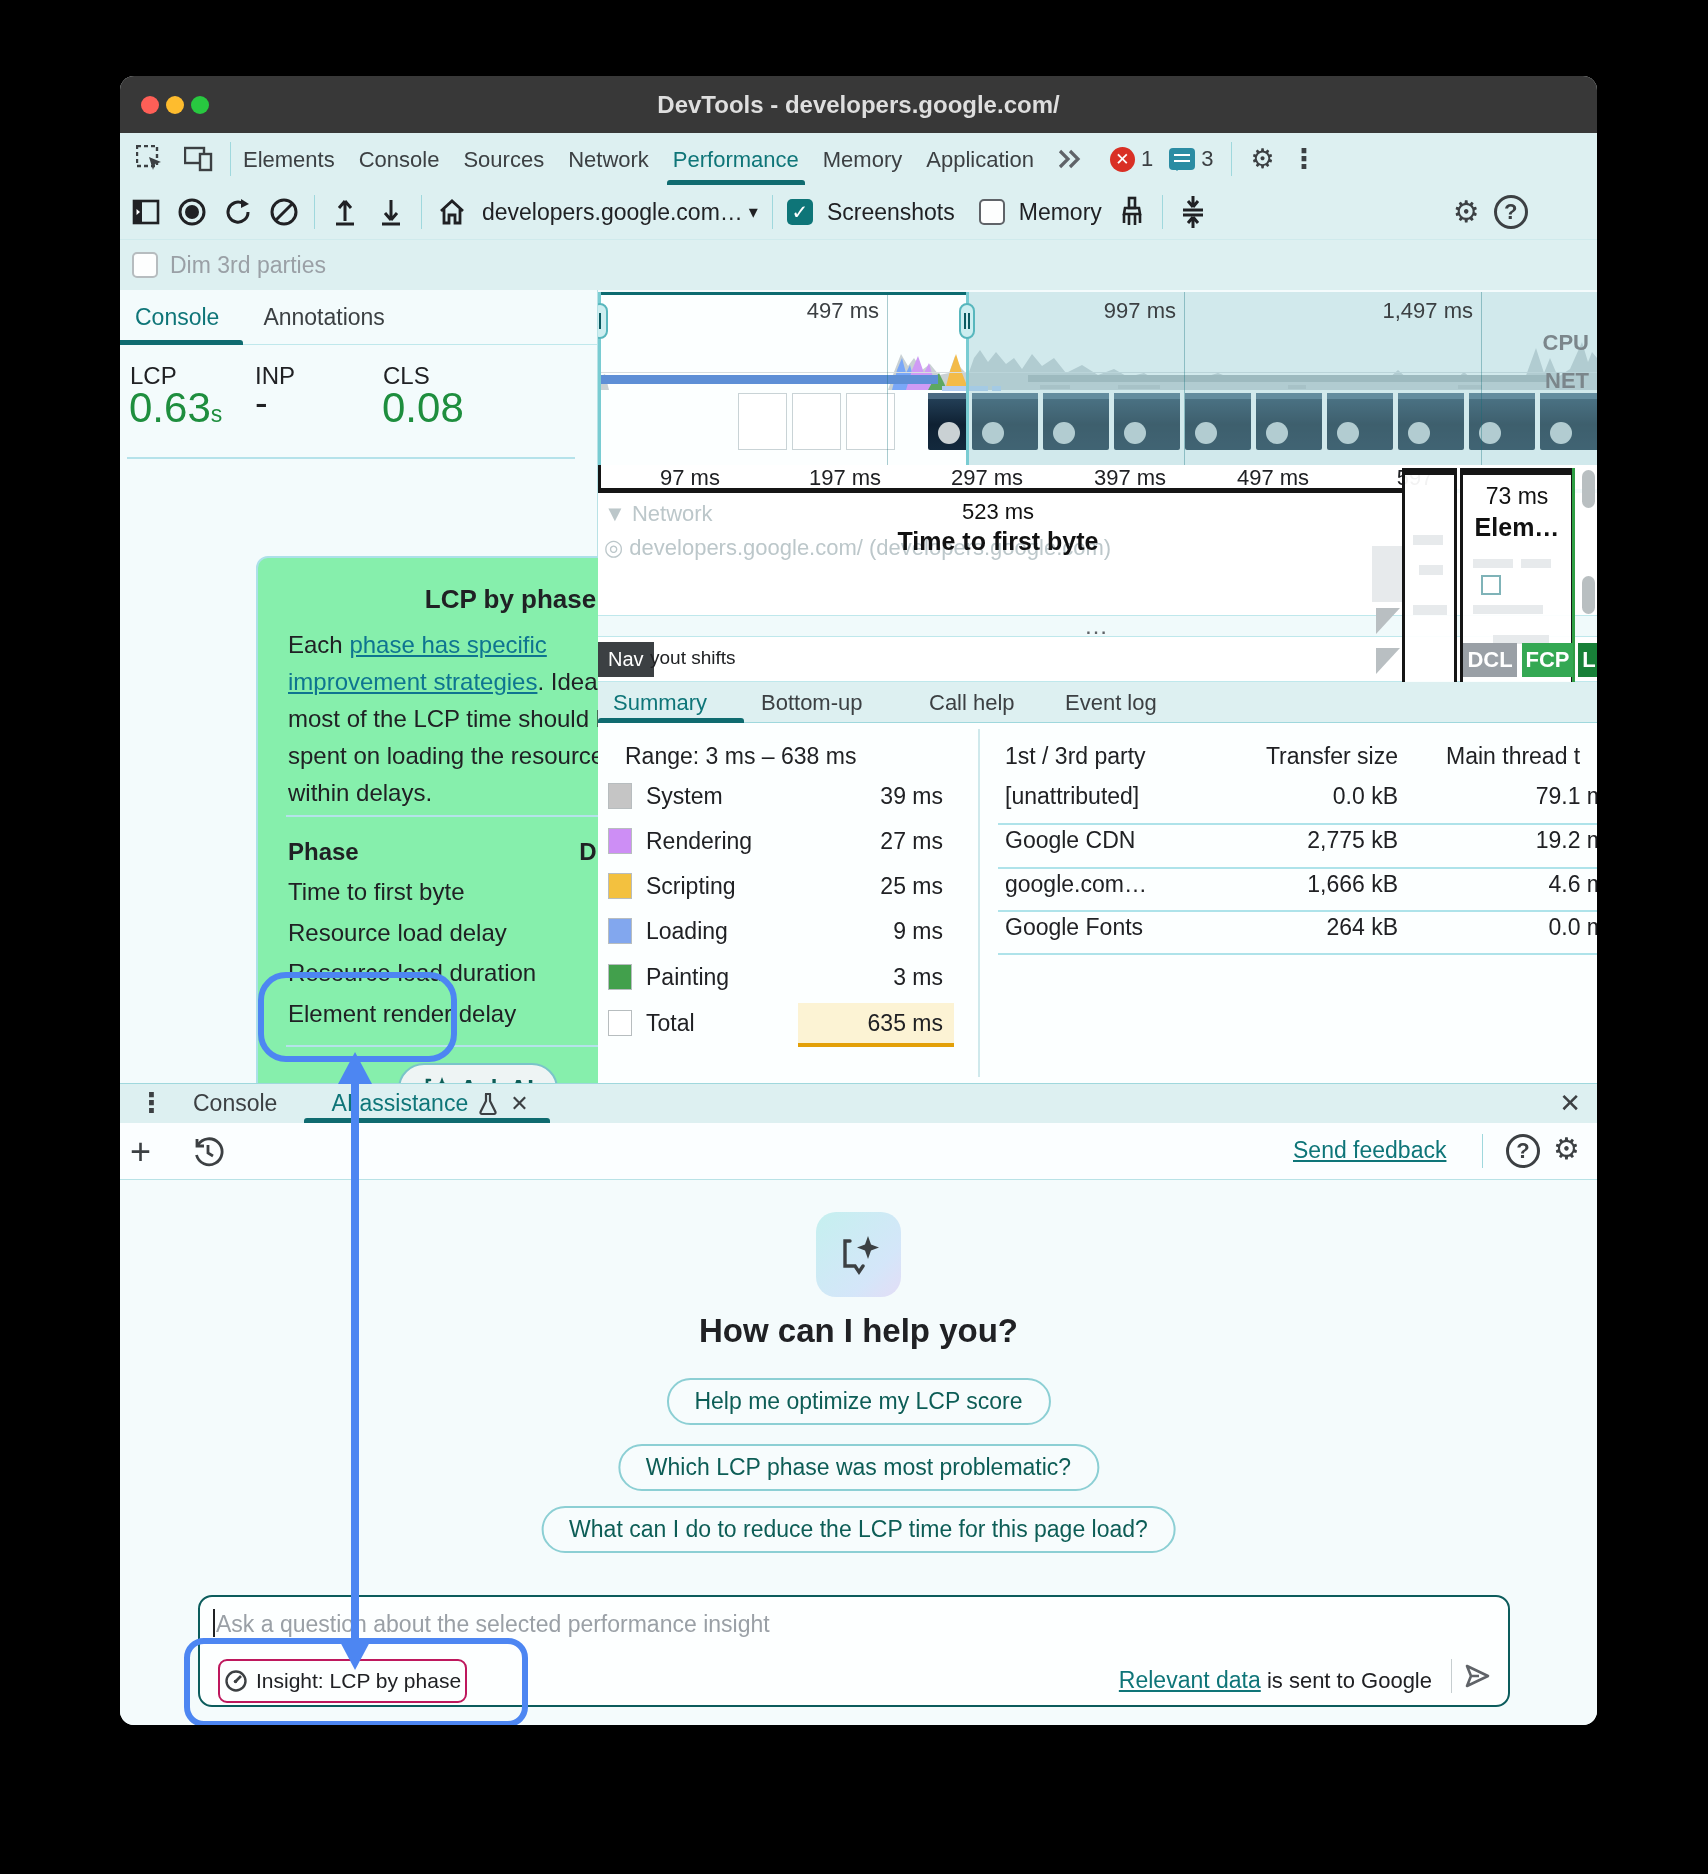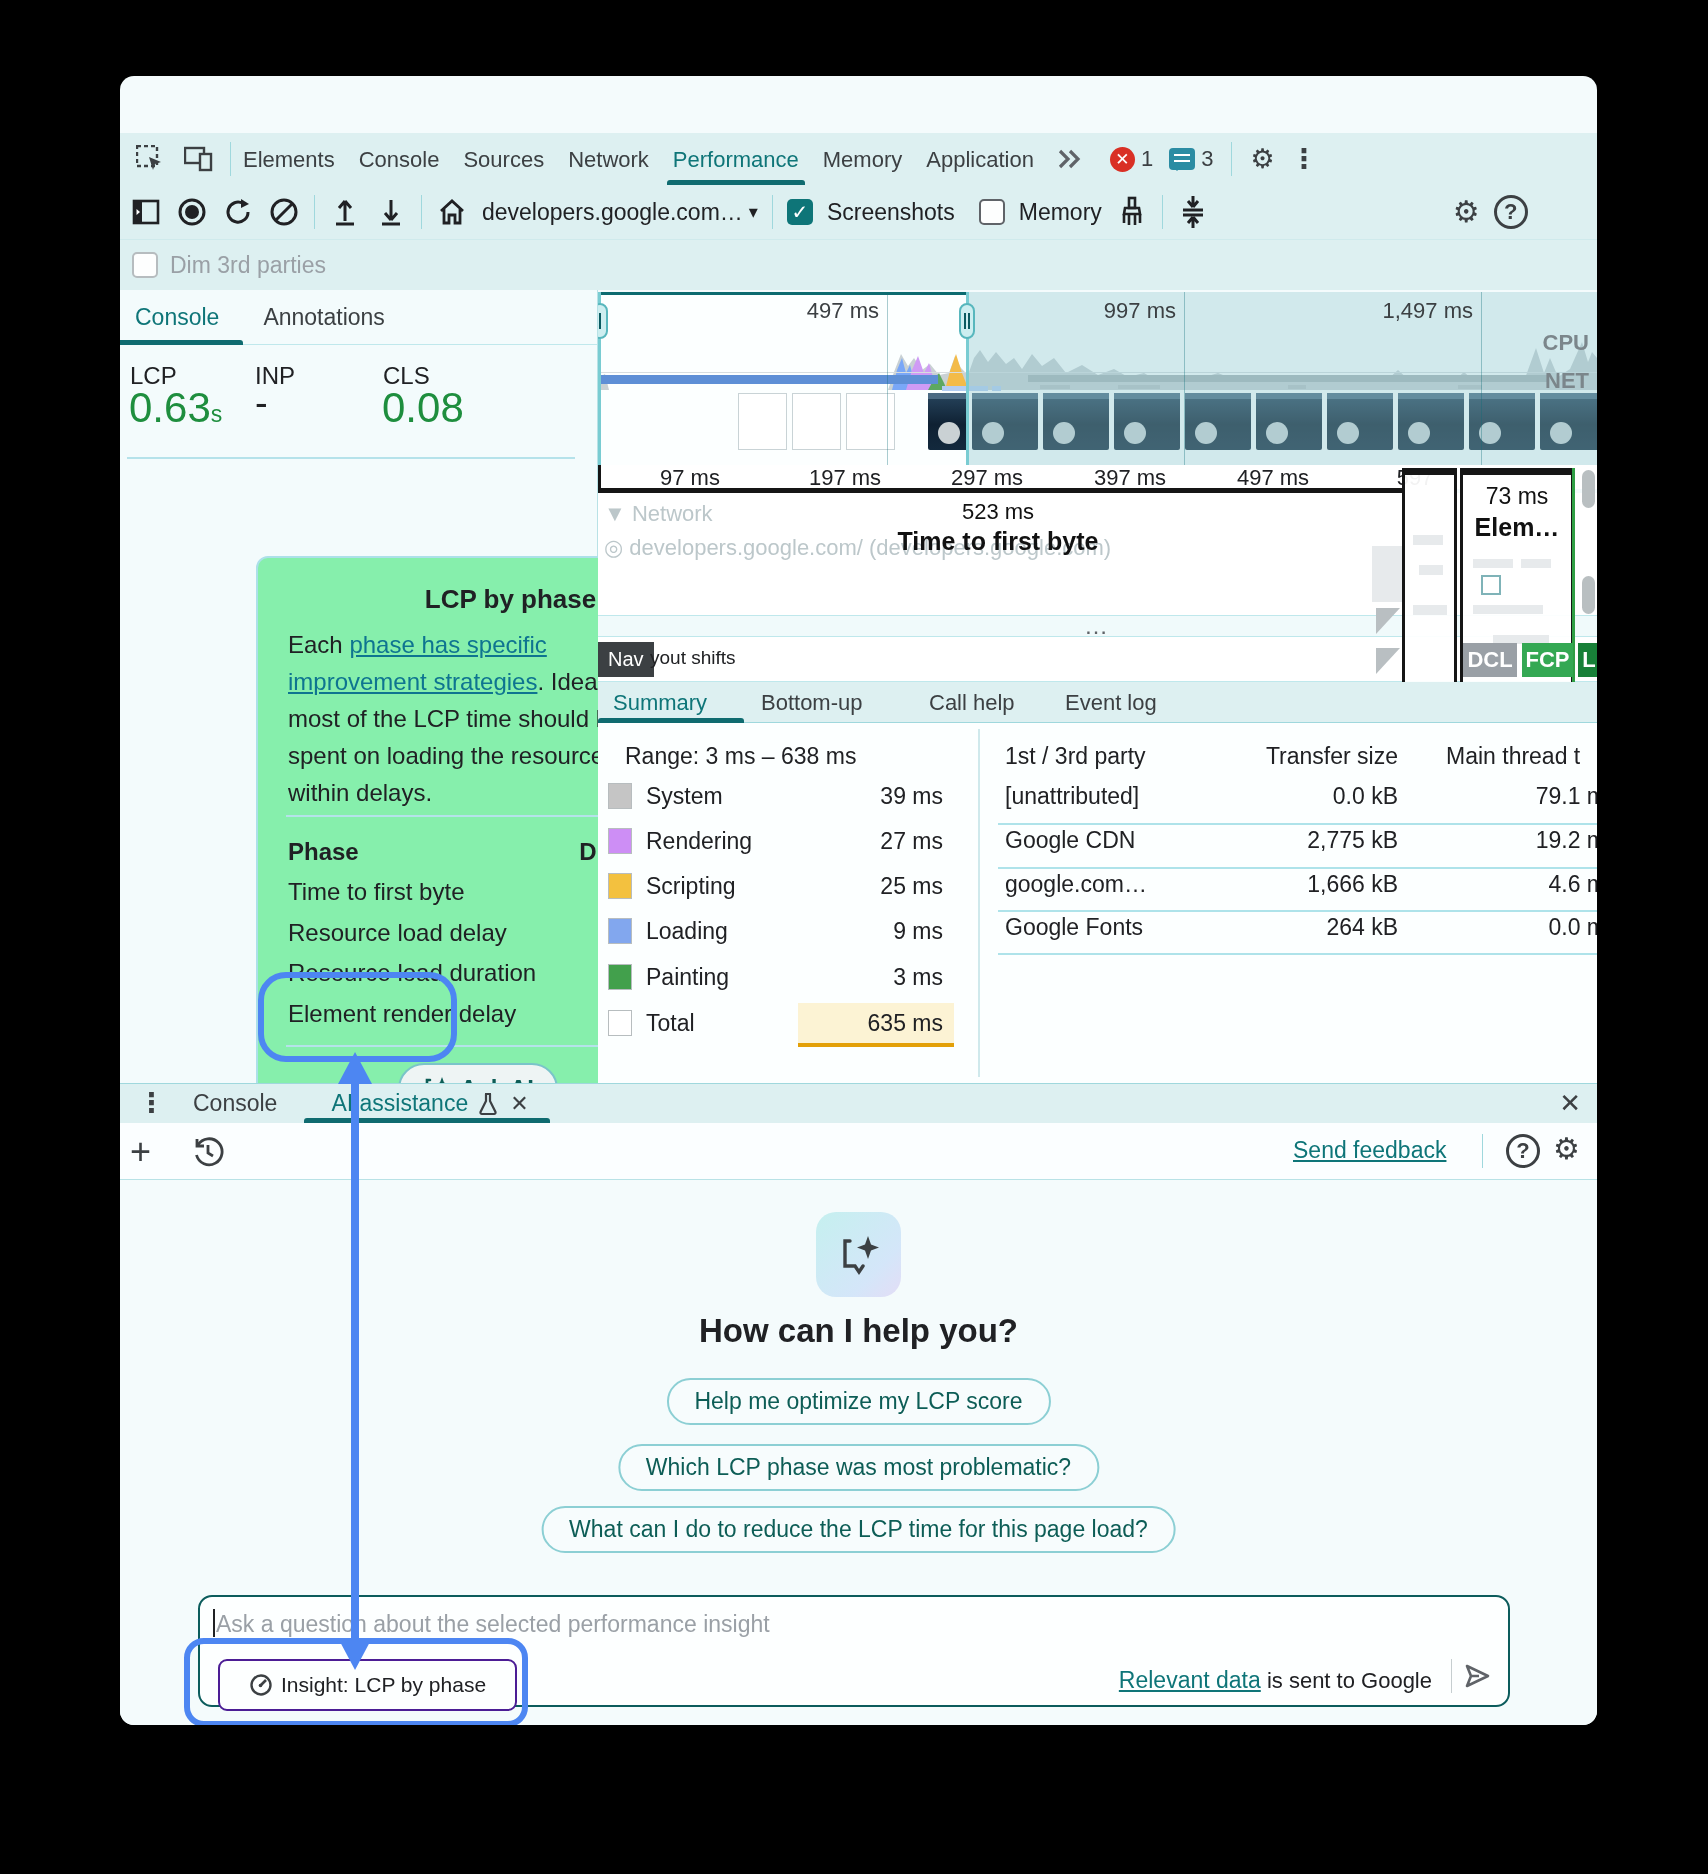--- a/index.html
+++ b/index.html
@@ -126,31 +126,37 @@
           display:flex;align-items:center;justify-content:center;}
   .aihead{left:0;top:1236px;width:1477px;text-align:center;font-size:33px;font-weight:bold;color:#202124;}
   .chip{position:absolute;left:50%;transform:translateX(-50%);height:47px;border:2px solid #8ccfd4;border-radius:26px;
         background:#f7fcfd;display:flex;align-items:center;padding:0 26px;
         font-size:23px;color:#0d5d56;white-space:nowrap;box-sizing:border-box;}
   .inputbox{left:78px;top:1519px;width:1312px;height:112px;border:2.5px solid #0c5c5c;border-radius:14px;
             background:#fdffff;box-sizing:border-box;}
   .ai-input{position:absolute;left:14px;top:8px;width:900px;height:36px;border:none;outline:none;background:transparent;
             font-size:23px;color:#202124;font-family:"Liberation Sans","DejaVu Sans",sans-serif;}
   .ai-input::placeholder{color:#9aa0a6;}
-  .ctxchip{position:absolute;left:18px;top:62px;height:52px;border:2px solid #4c1d95;border-radius:9px;background:#fdffff;
-           display:flex;align-items:center;gap:8px;padding:0 29px;font-size:21px;color:#202124;box-sizing:border-box;}
+  .ctxchip{position:absolute;left:18px;top:62px;height:44px;border:2px solid #be185d;border-radius:9px;background:#fdffff;
+           display:flex;align-items:center;gap:8px;padding:0 4px;font-size:21px;color:#202124;box-sizing:border-box;}
   .disc{position:absolute;right:76px;top:70px;font-size:22px;color:#202124;white-space:nowrap;}
   .ring{position:absolute;border:6px solid #4d86f2;border-radius:20px;background:transparent;}
   svg{display:block;}
 </style>
 </head>
 <body>
 
 <div class="window">
 
+  <div class="abs titlebar">
+    <div class="abs tl" style="left:21px;background:#ff5f57"></div>
+    <div class="abs tl" style="left:46px;background:#febc2e"></div>
+    <div class="abs tl" style="left:71px;background:#28c840"></div>
+    <div class="abs title">DevTools - developers.google.com/</div>
+  </div>
 
   <div class="abs tabbar">
     <div class="grp">
       <span>
         <svg width="28" height="28" viewBox="0 0 28 28">
             <rect x="1" y="1" width="20" height="20" fill="none" stroke="#3c4043" stroke-width="2.4" stroke-dasharray="4 3"></rect>
             <path d="M13 12 L25 17 L19 19 L17 25 Z" fill="#3c4043"></path>
           </svg>
       </span>
       <span>

